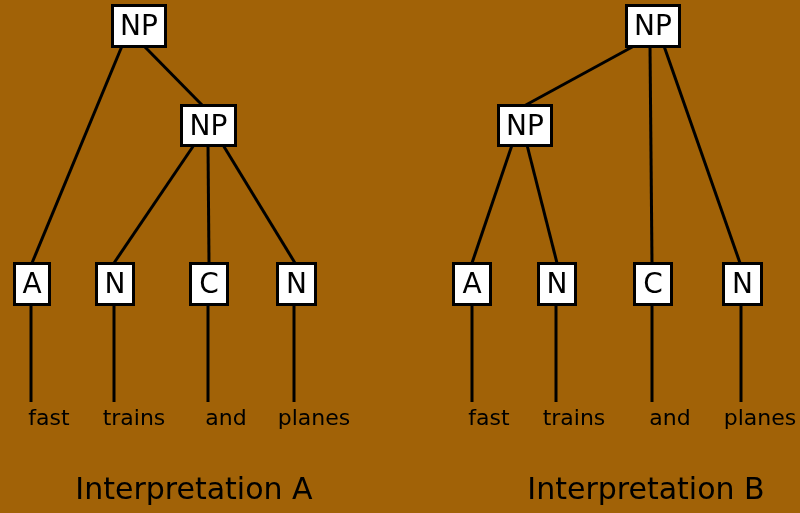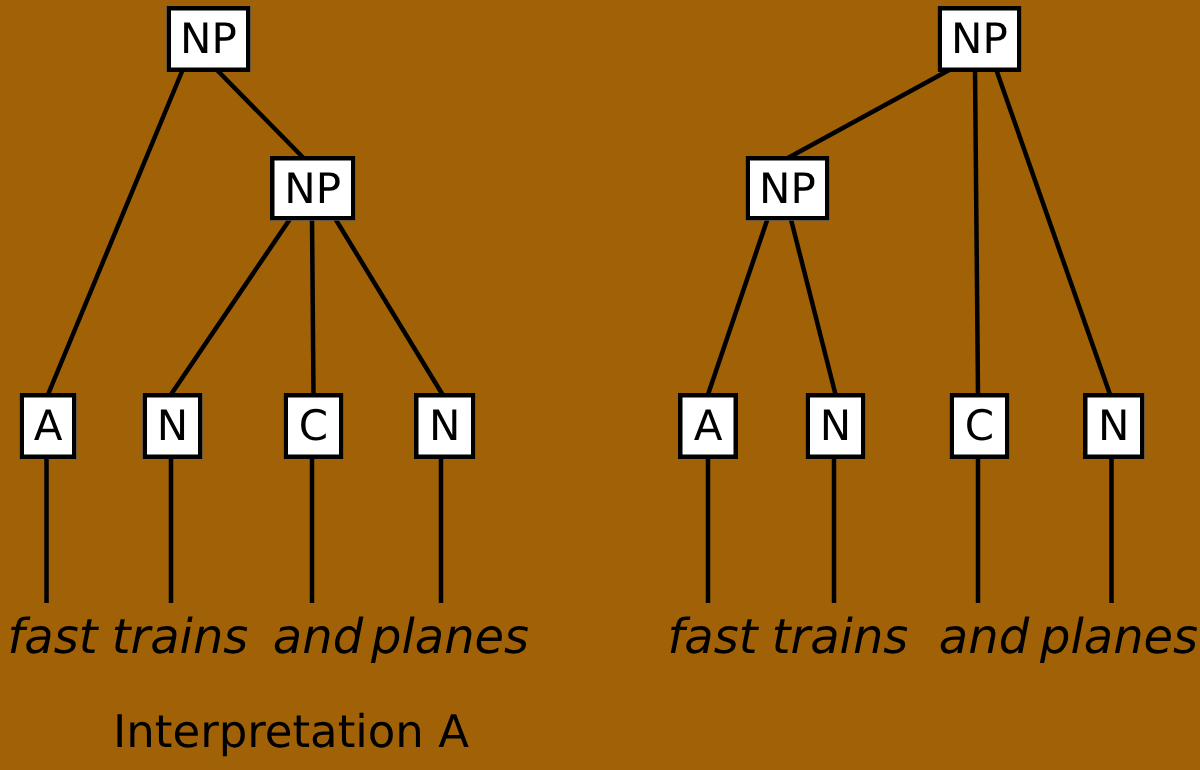--- a/index.html
+++ b/index.html
@@ -23,23 +23,23 @@
     align-items: center;
     justify-content: center;
     font-size: 28px;
     line-height: 1;
     color: #000000;
   }
   .word {
     position: absolute;
     top: 405px;
     transform: translateX(-50%);
-    font-style: italic;
-    font-size: 32px;
+    font-size: 22px;
     white-space: nowrap;
+    margin-left: 14px;
   }
   .caption {
     position: absolute;
     top: 471px;
     transform: translateX(-50%);
     font-size: 30px;
     white-space: nowrap;
     margin-left: 25px;
   }
 </style>
@@ -90,14 +90,15 @@
   <div class="node" style="left:452px; top:262px; width:40px; height:44px;">A</div>
   <div class="node" style="left:537px; top:262px; width:40px; height:44px;">N</div>
   <div class="node" style="left:633px; top:262px; width:40px; height:44px;">C</div>
   <div class="node" style="left:722px; top:262px; width:41px; height:44px;">N</div>
 
   <div class="word" style="left:475px;">fast</div>
   <div class="word" style="left:560px;">trains</div>
   <div class="word" style="left:656px;">and</div>
   <div class="word" style="left:746px;">planes</div>
 
+  <div class="caption" style="left:621px;">Interpretation B</div>
 
 </div>
 
 </body></html>

